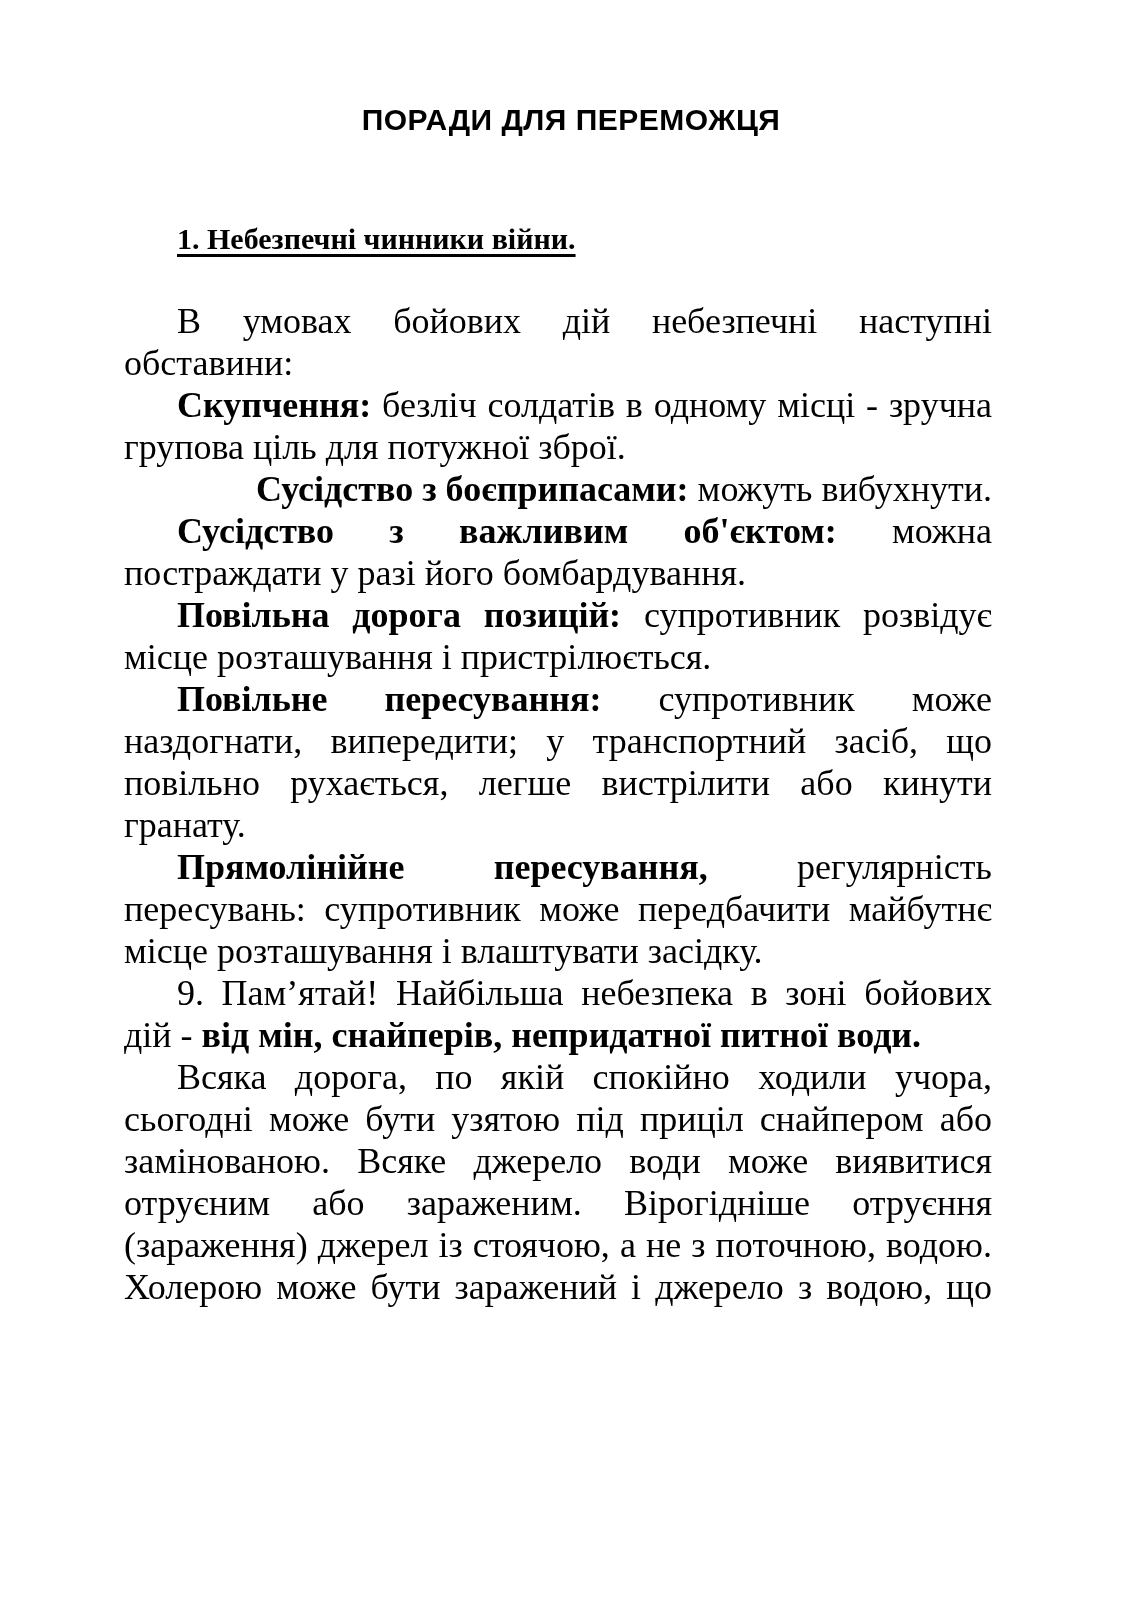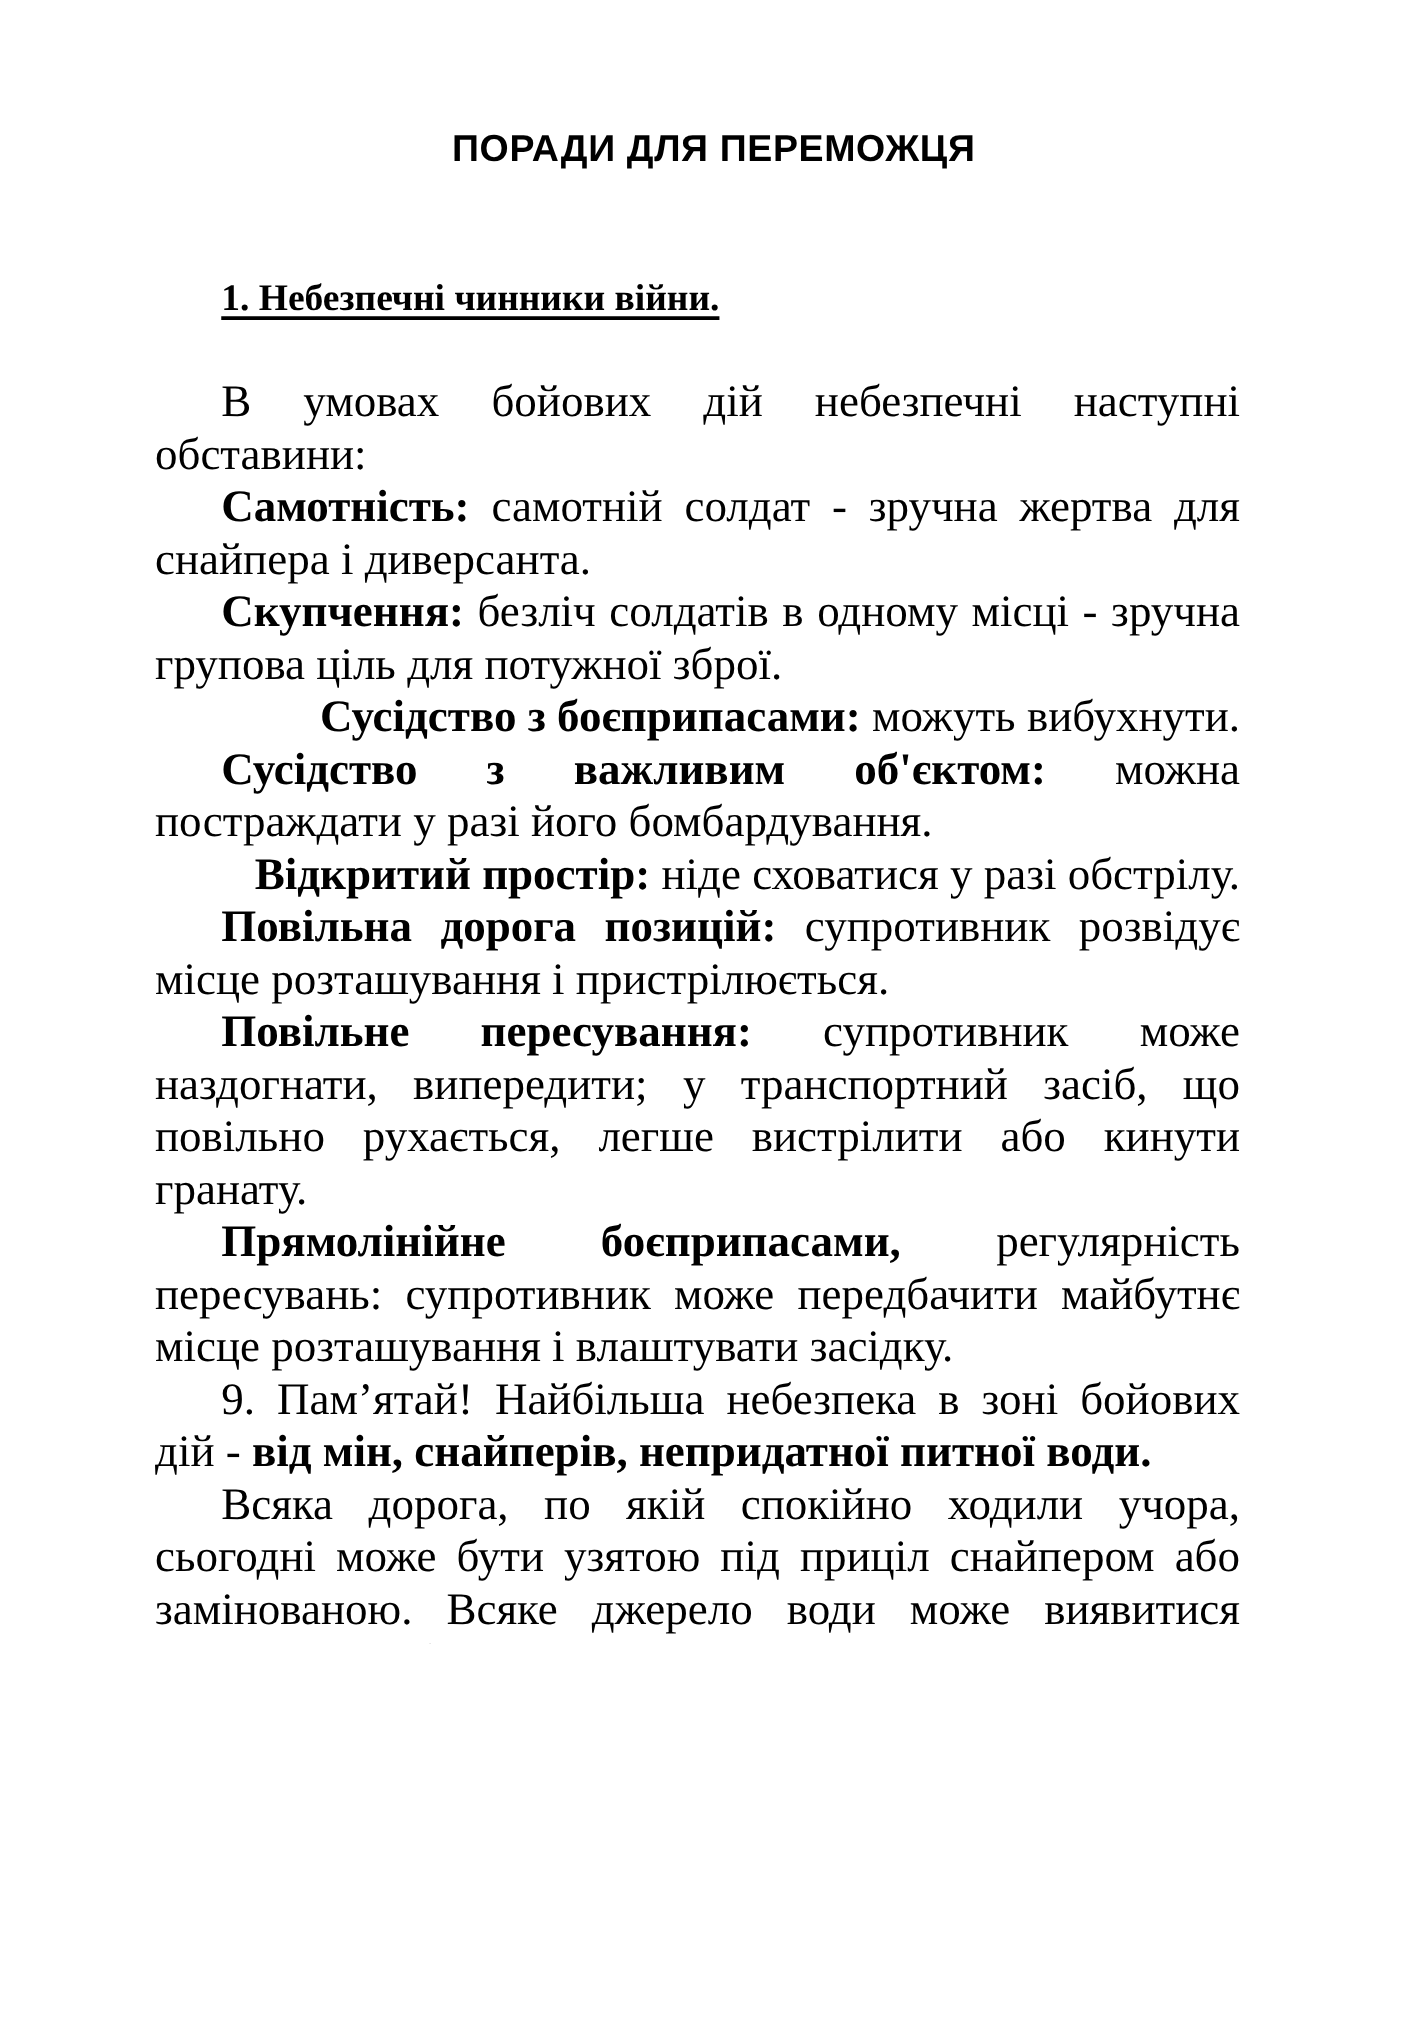--- a/index.html
+++ b/index.html
@@ -93,35 +93,33 @@
 <div class="page">
 
   <div class="doc-title">ПОРАДИ ДЛЯ ПЕРЕМОЖЦЯ</div>
 
   <div class="content">
 
     <div class="section-heading"><span class="heading-text">1.  Небезпечні чинники війни.</span></div>
 
     <p class="para"><span>В умовах бойових дій небезпечні наступні обставини:</span></p>
 
-    <p class="para"><b>Самотність:</b><span> самотній солдат - зручна жертва для снайпера і диверсанта.</span></p>
 
     <p class="para"><b>Скупчення:</b><span> безліч солдатів в одному місці - зручна групова ціль для потужної зброї.</span></p>
 
     <p class="para nojust"><b>Сусідство з боєприпасами:</b><span> можуть вибухнути.</span></p>
 
     <p class="para"><b>Сусідство з важливим об'єктом:</b><span> можна постраждати у разі його   бомбардування.</span></p>
 
-    <p class="para nojust"><b>Відкритий простір:</b><span> ніде сховатися у разі обстрілу.</span></p>
 
     <p class="para"><b>Повільна дорога позицій:</b><span> супротивник розвідує місце розташування і пристрілюється.</span></p>
 
     <p class="para"><b>Повільне пересування:</b><span> супротивник може наздогнати, випередити; у транспортний засіб, що повільно рухається, легше вистрілити або кинути гранату.</span></p>
 
-    <p class="para"><b>Прямолінійне боєприпасами,</b><span> регулярність пересувань: супротивник може передбачити майбутнє місце розташування і влаштувати   засідку.</span></p>
+    <p class="para"><b>Прямолінійне пересування,</b><span> регулярність пересувань: супротивник може передбачити майбутнє місце розташування і влаштувати   засідку.</span></p>
 
     <p class="para"><span>9. Пам’ятай! Найбільша небезпека в зоні бойових дій - </span><b>від мін, снайперів, непридатної питної води.</b></p>
 
     <p class="para"><span>Всяка дорога, по якій спокійно  ходили учора, сьогодні може бути узятою під приціл снайпером або   замінованою. Всяке джерело води може виявитися отруєним   або зараженим. Вірогідніше отруєння (зараження) джерел із стоячою, а не з поточною, водою. Холерою може бути заражений і джерело з водою, що тече.</span></p>
 
   </div>
 
   <div class="page-number">3</div>
 
 </div>

